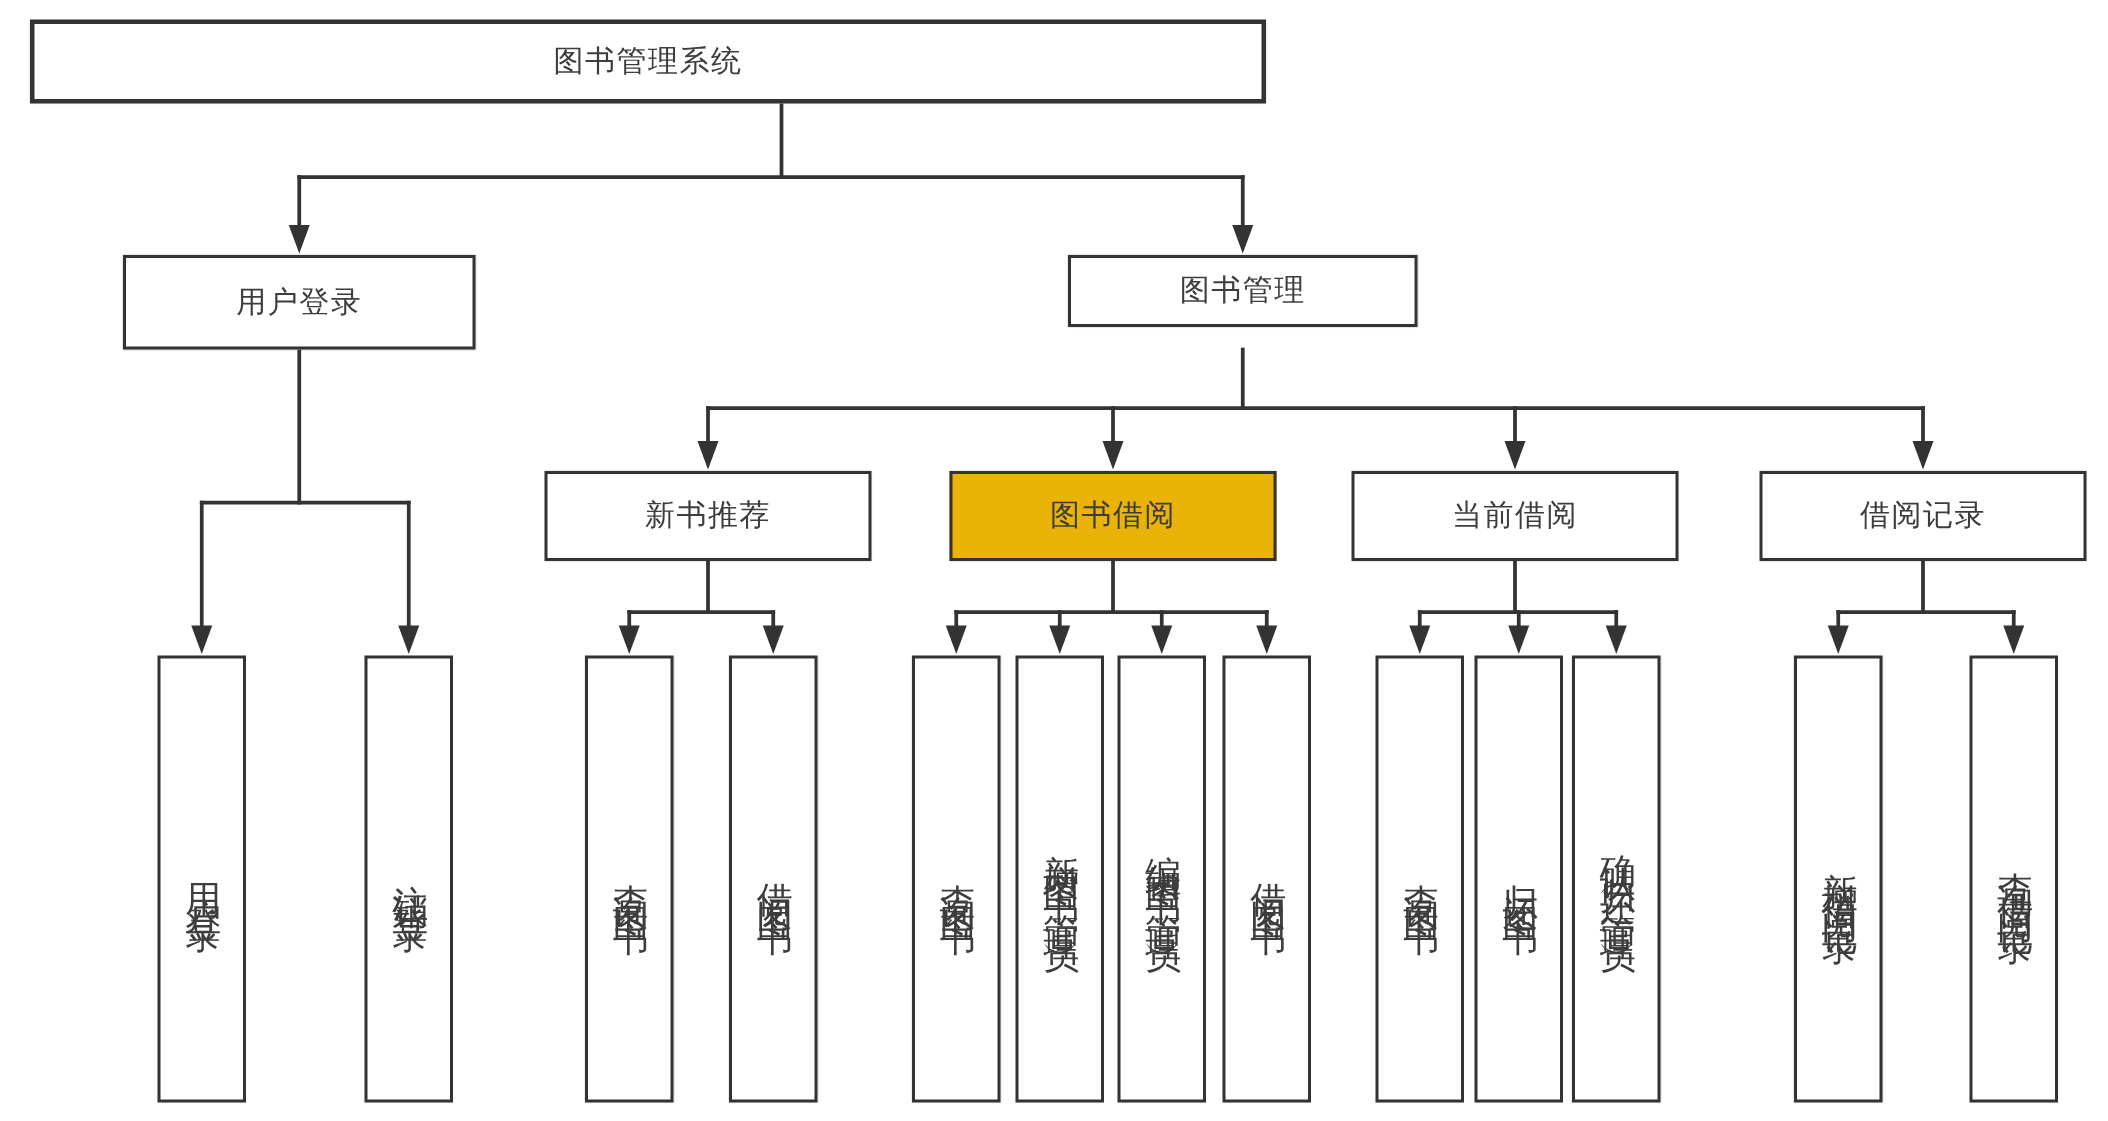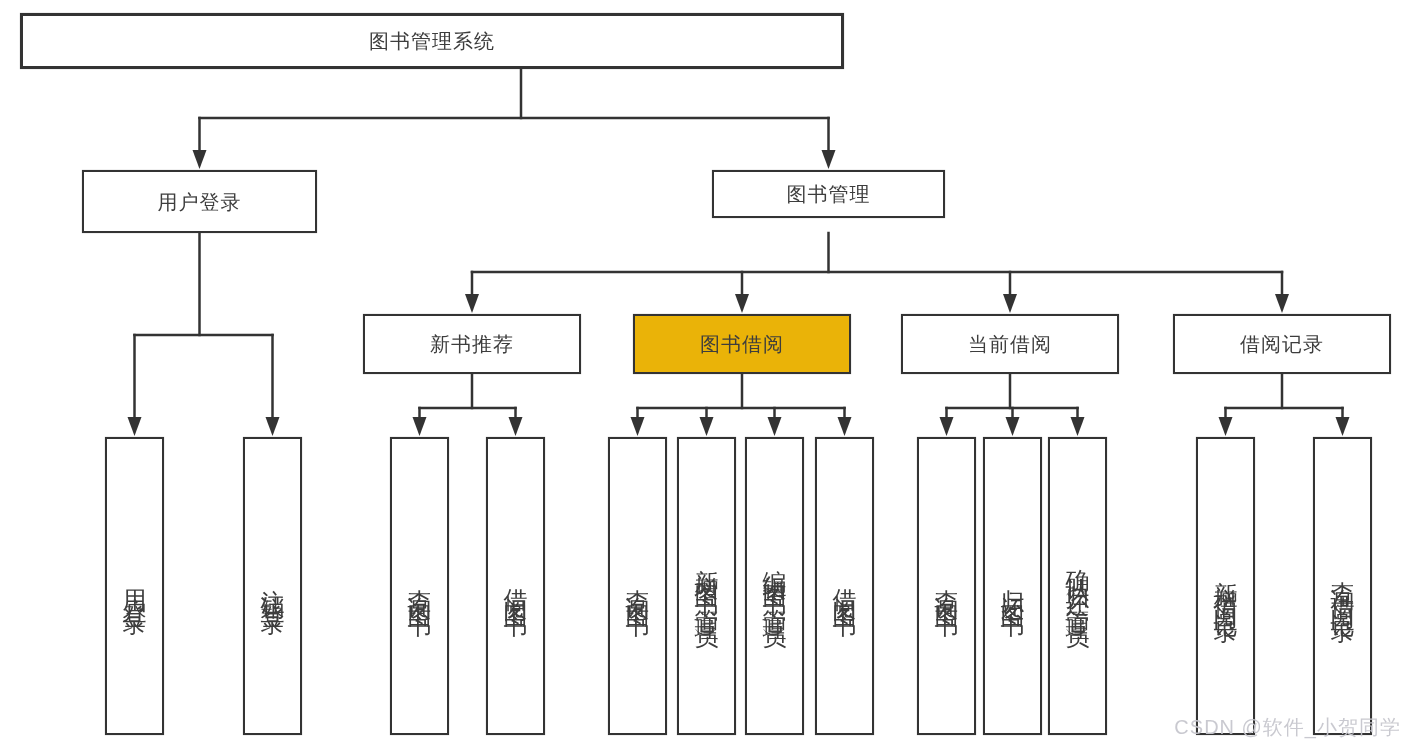--- a/index.html
+++ b/index.html
@@ -177,14 +177,13 @@
       <div class="node v" style="left: 1048px; top: 437px; width: 59px; height: 298px; border-color: rgb(51, 51, 51); background: rgb(255, 255, 255);">
         <span style="color: rgb(61, 61, 61);">确认归还（管理员）</span>
       </div>
       <div class="node v" style="left: 1196px; top: 437px; width: 59px; height: 298px; border-color: rgb(51, 51, 51); background: rgb(255, 255, 255);">
         <span style="color: rgb(61, 61, 61);">新增借阅记录</span>
       </div>
       <div class="node v" style="left: 1313px; top: 437px; width: 59px; height: 298px; border-color: rgb(51, 51, 51); background: rgb(255, 255, 255);">
         <span style="color: rgb(61, 61, 61);">查询借阅记录</span>
       </div>
     </div>
-  <div class="watermark">CSDN @软件_小贺同学</div>
 </div>
 
 </body></html>

